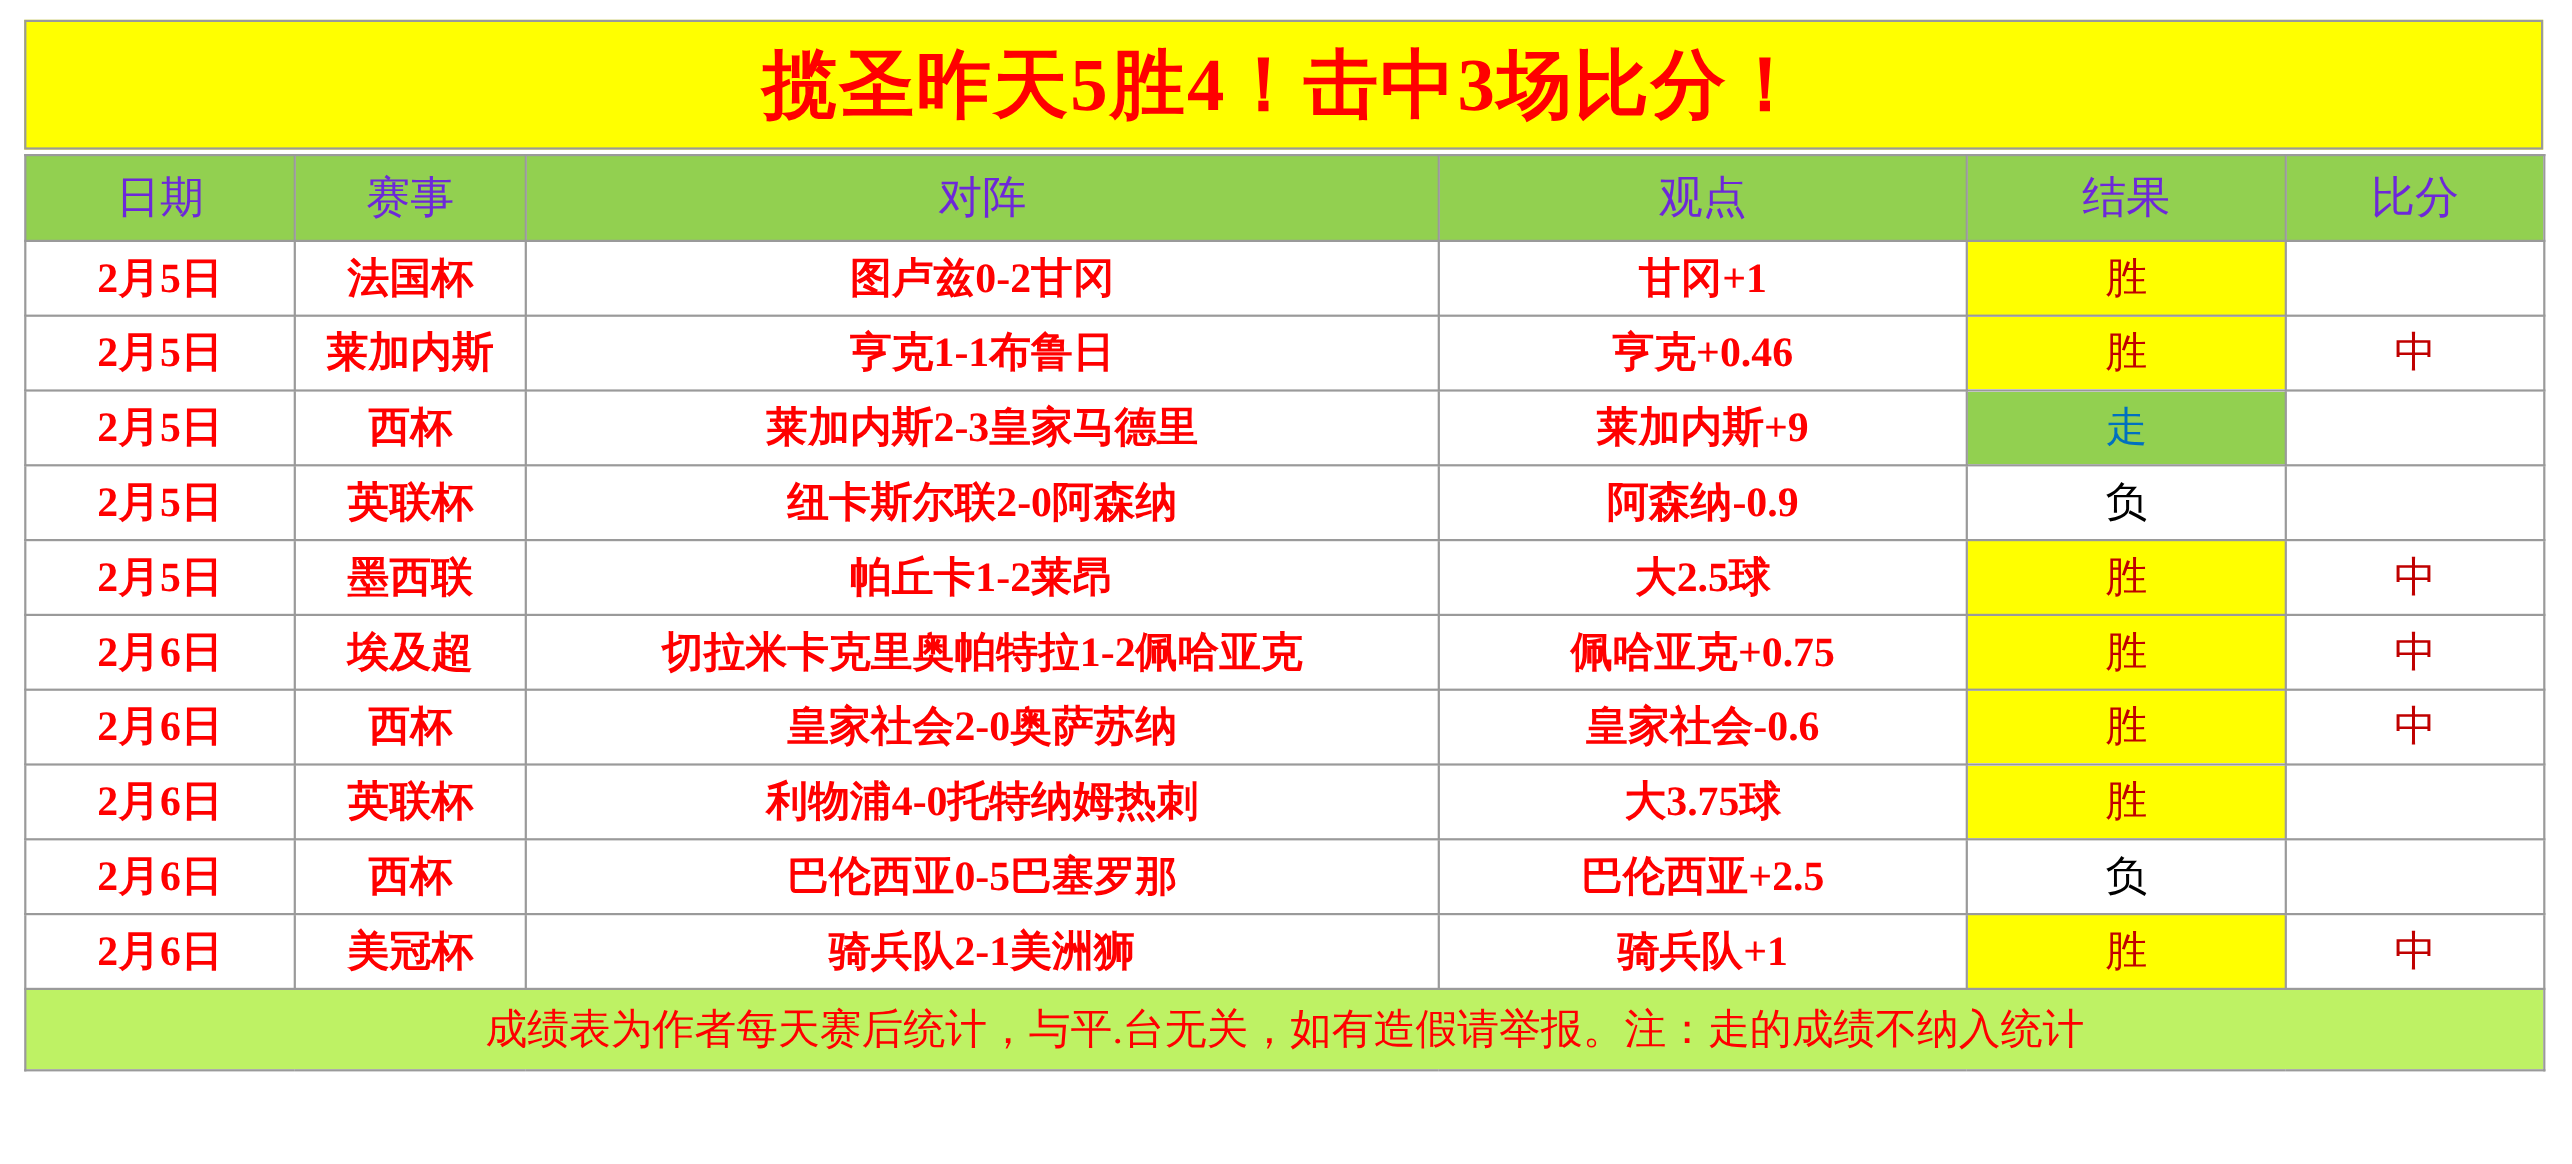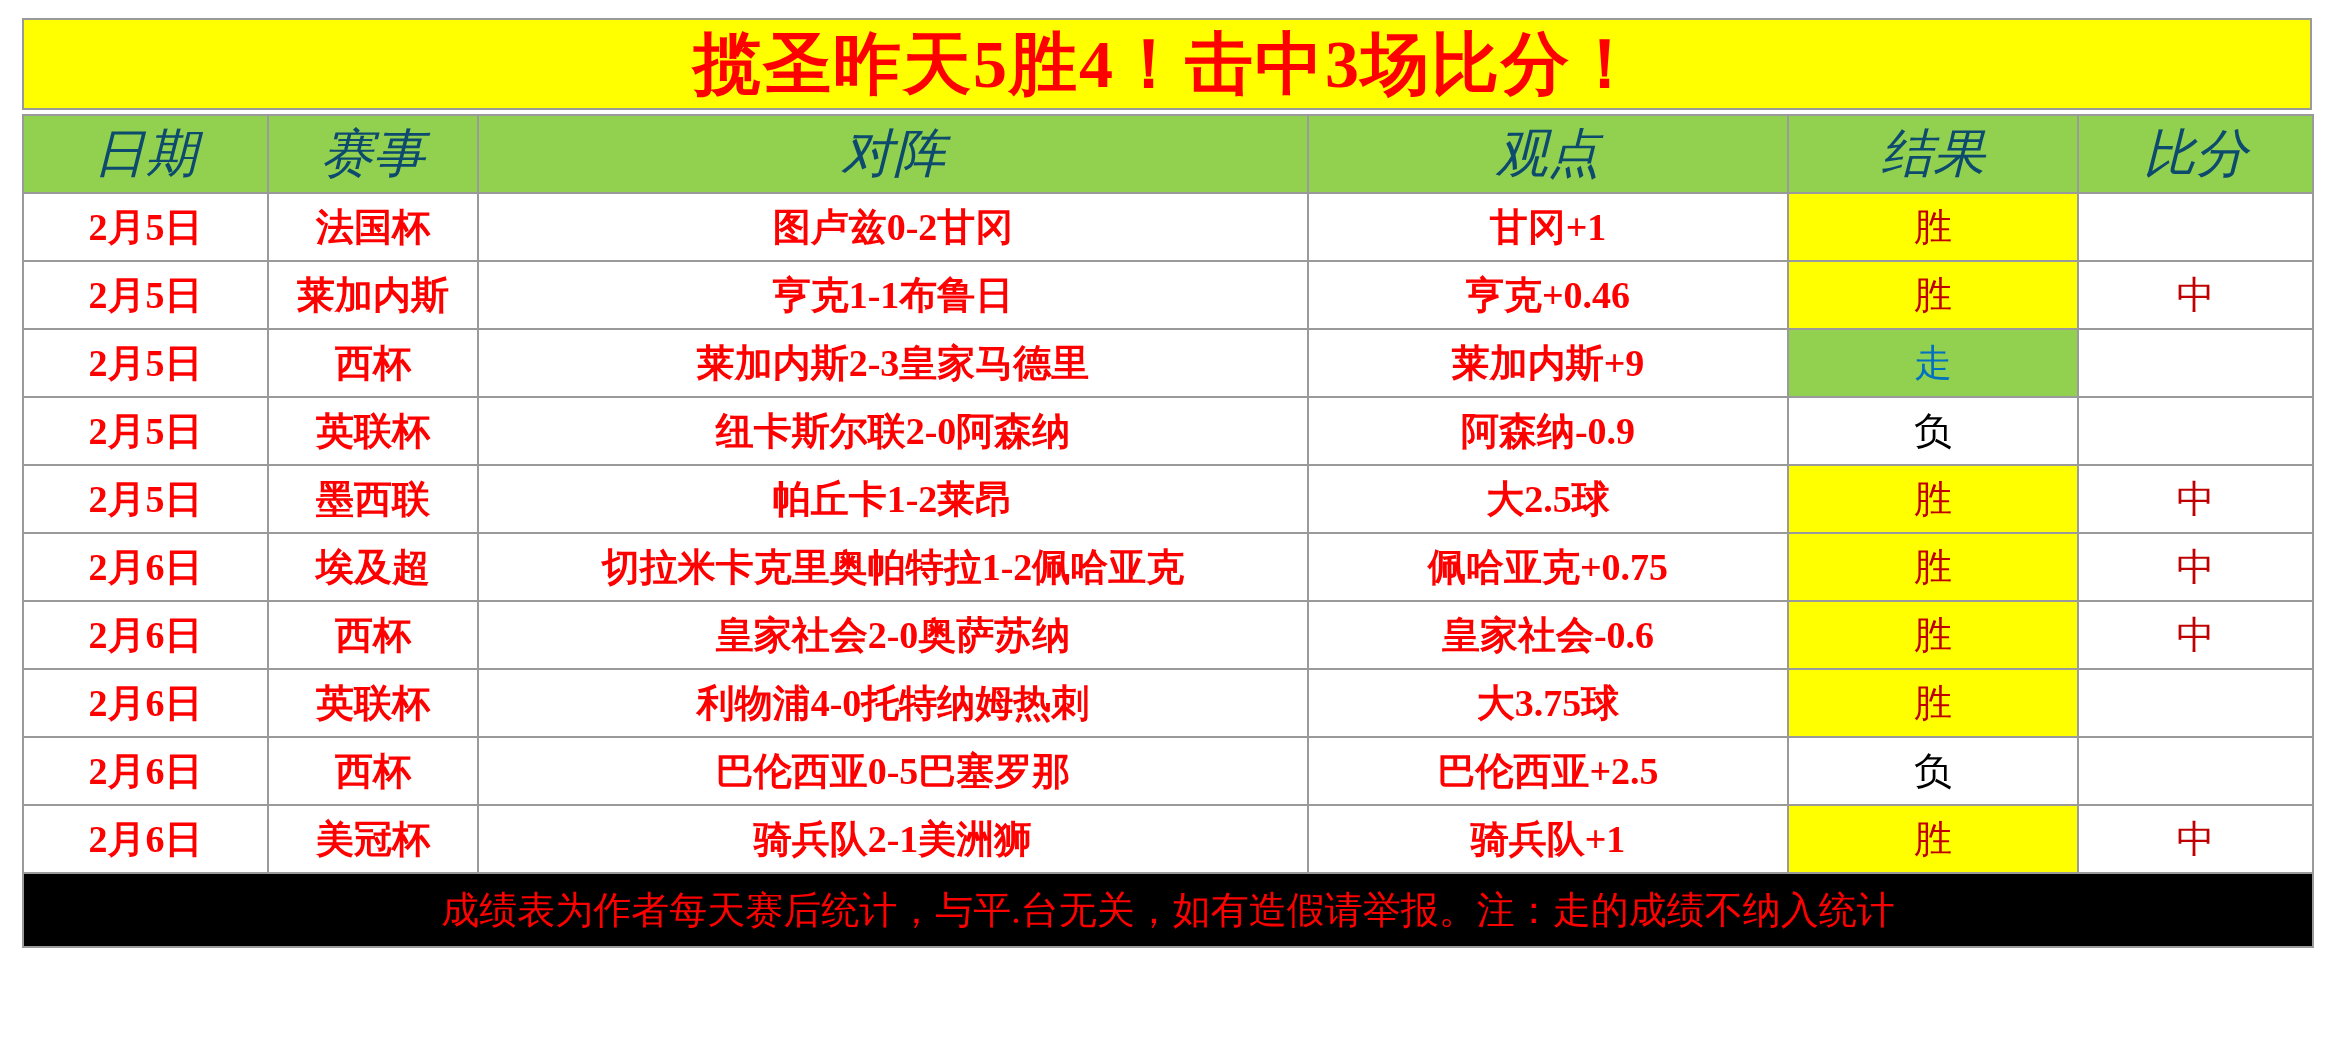--- a/index.html
+++ b/index.html
@@ -16,21 +16,21 @@
   .sheet {
     box-sizing: border-box;
     width: 2338px;
     height: 1058px;
     padding: 18px 22px 22px 22px;
     background: #ffffff;
   }
   .title-bar {
     box-sizing: border-box;
     width: 2290px;
-    height: 92px;
+    height: 118px;
     background: #ffff00;
     border: 2px solid #9a9a9a;
     display: flex;
     align-items: center;
     justify-content: center;
     margin: 0 0 4px 0;
   }
   .title-bar .title-text {
     color: #ff0000;
     font-weight: bold;
@@ -51,25 +51,24 @@
     font-size: 38px;
     line-height: 1;
     padding: 0;
     height: 66px;
     overflow: hidden;
     white-space: nowrap;
   }
   
   table.grid thead th {
     background: #92d050;
-    color: #0c4a6e;
+    color: #6d28d9;
     font-weight: normal;
     height: 76px;
-    font-size: 52px;
-    font-style: italic;
+    font-size: 40px;
   }
   
   col.c-date { width: 245px; }
   col.c-league { width: 210px; }
   col.c-match { width: 830px; }
   col.c-view { width: 480px; }
   col.c-result { width: 290px; }
   col.c-score { width: 235px; }
 
   td.date, td.league, td.match, td.view {
@@ -94,21 +93,21 @@
   }
   td.score {
     color: #c00000;
     background: #ffffff;
     font-size: 40px;
   }
   tr.footer-row td {
     color: #ff0000;
     font-size: 38px;
     height: 72px;
-    background: #000000;
+    background: #bef264;
   }
 </style>
 </head>
 <body>
 
 <div class="sheet">
 
   <div class="title-bar">
     <span class="title-text">揽圣昨天5胜4！击中3场比分！</span>
   </div>

